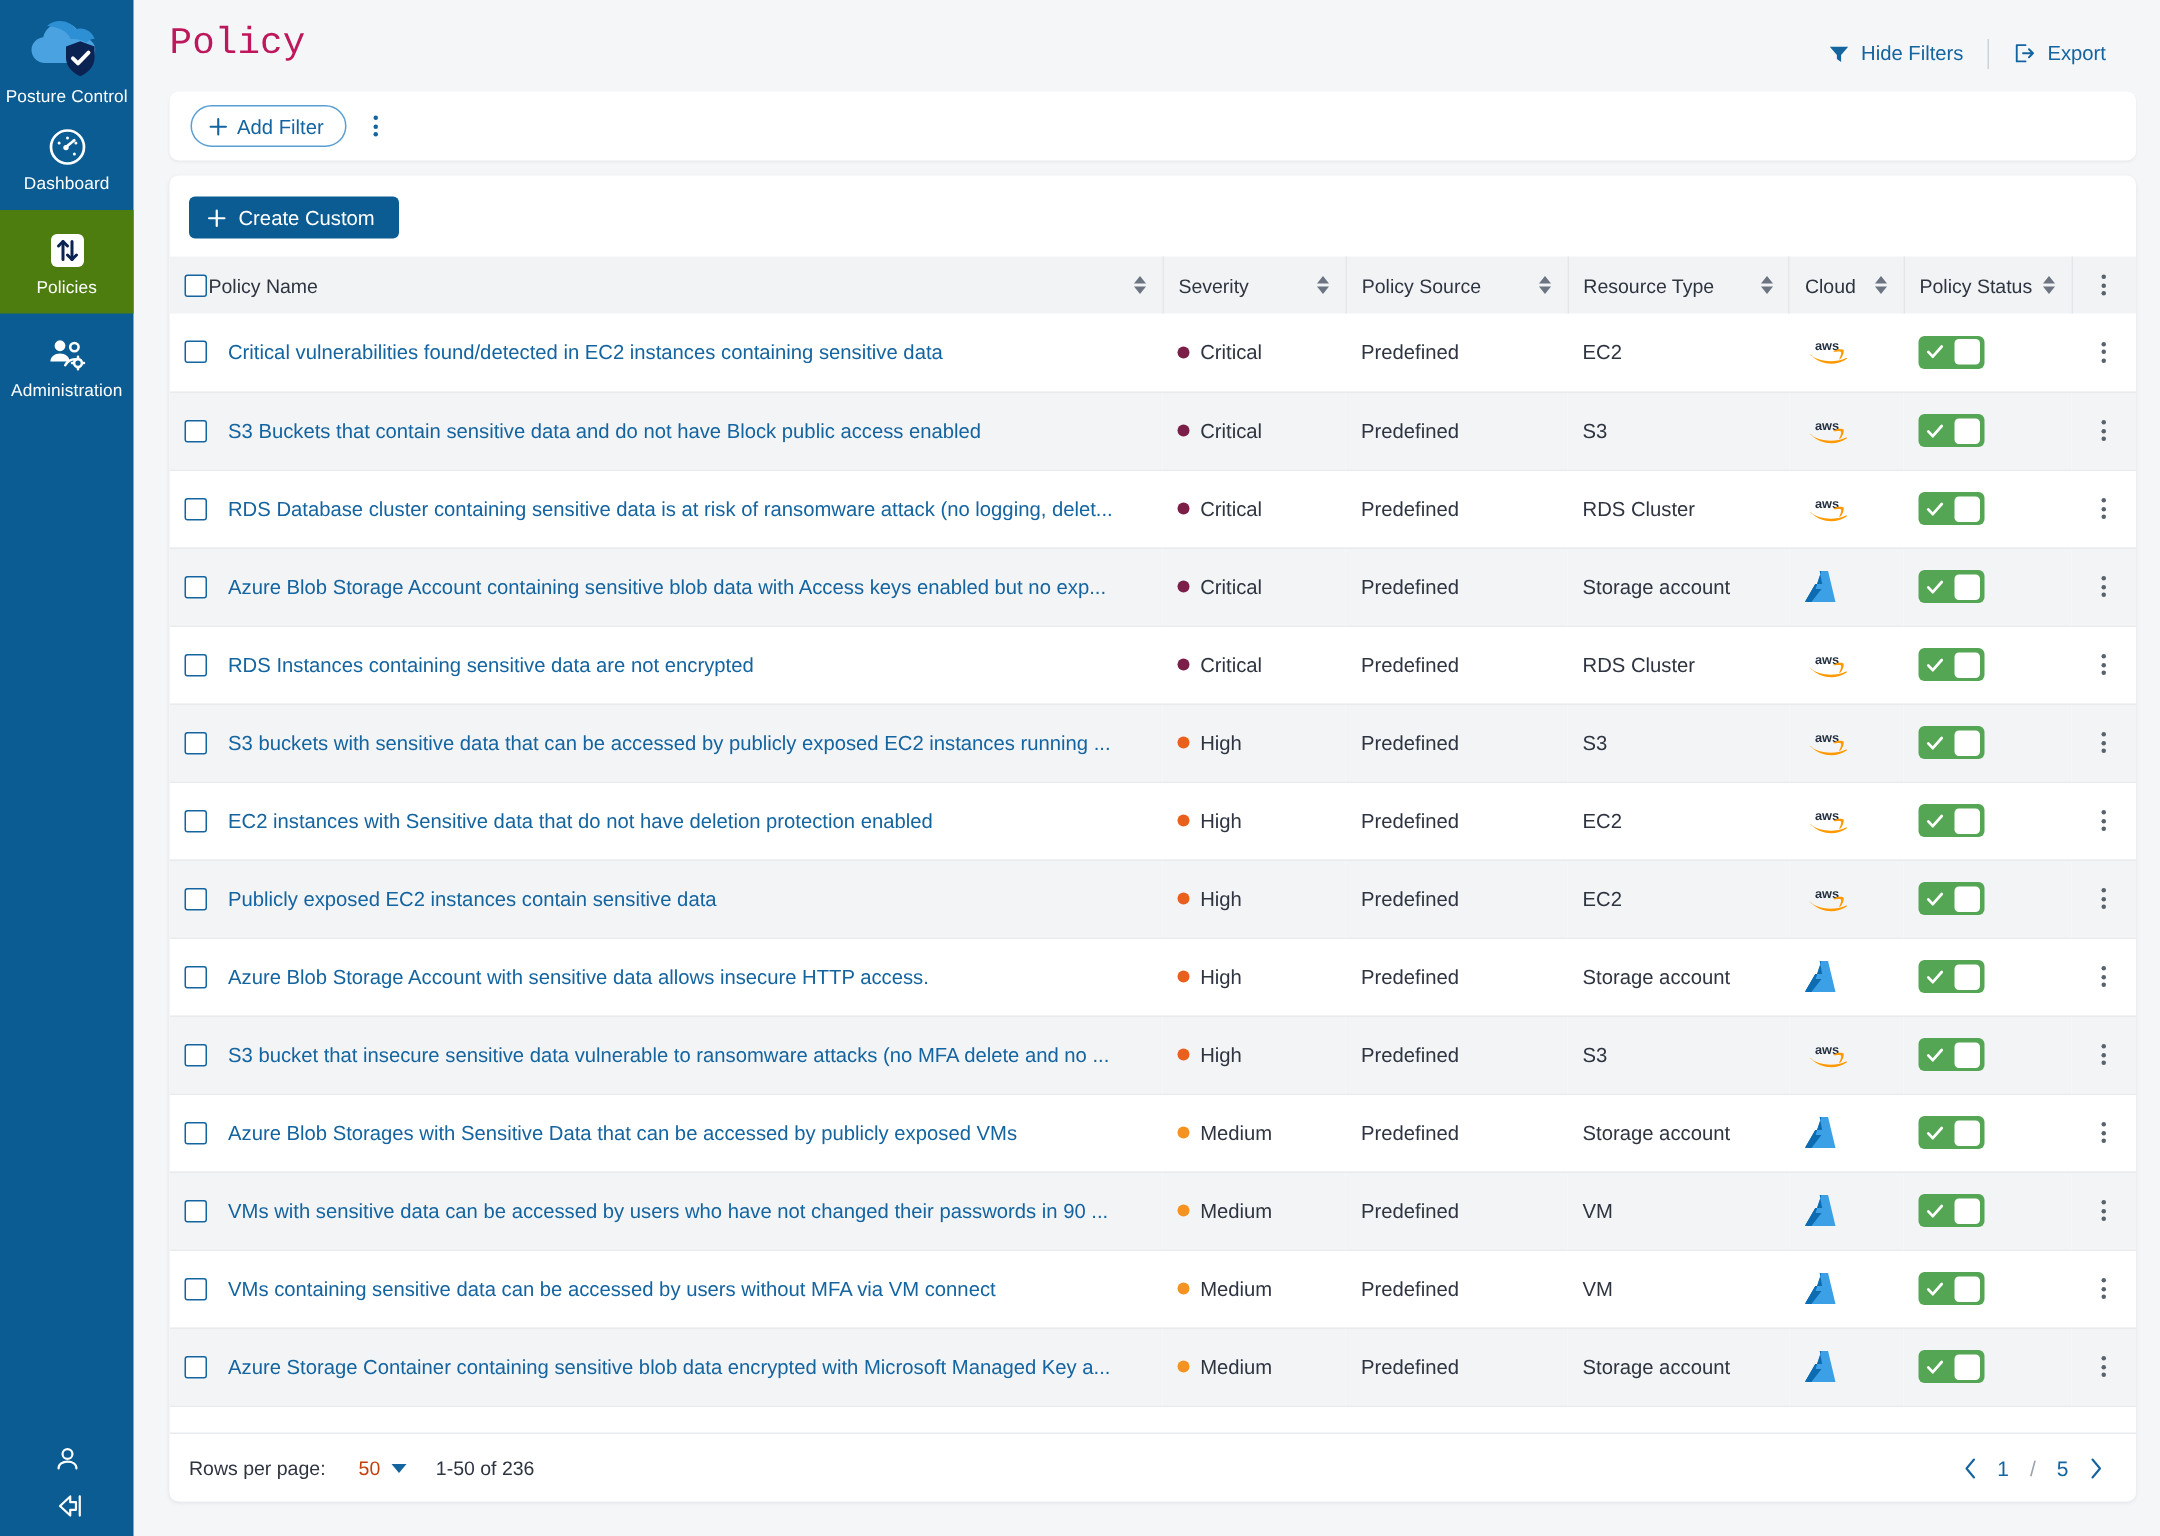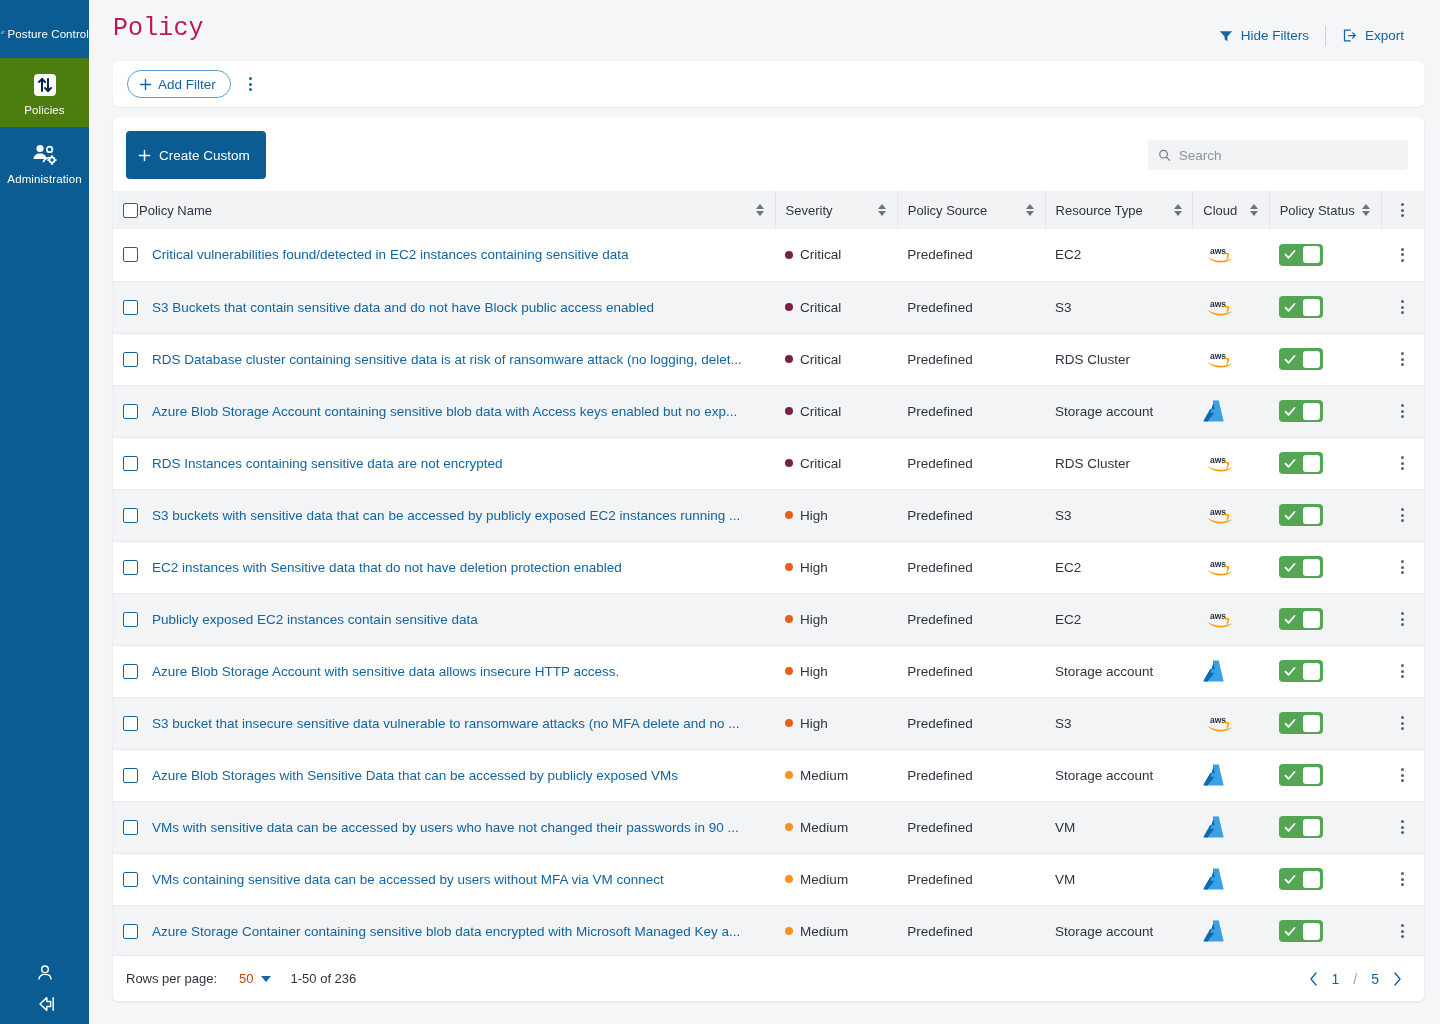--- a/index.html
+++ b/index.html
@@ -11,21 +11,21 @@
   }
   .app { display: flex; width: 1440px; height: 1024px; }
 
   
   .sidebar {
     width: 89px; flex: 0 0 89px; height: 1024px;
     background: #0b5c92;
     display: flex; flex-direction: column; align-items: center;
     position: relative;
   }
-  .brand { padding-top: 8px; display: flex; flex-direction: row; align-items: center; width: 100%; }
+  .brand { padding-top: 8px; display: flex; flex-direction: column; align-items: center; width: 100%; }
   .brand-label {
     color: #fff; font-size: 11.5px; letter-spacing: .1px; margin-top: 1px; white-space: nowrap;
   }
   .nav-item {
     width: 89px; padding: 13px 0 11px; display: flex; flex-direction: column;
     align-items: center; gap: 5px; cursor: pointer;
   }
   .nav-item.active { background: #4d7c0f; }
   .nav-label { color: #fff; font-size: 11.5px; letter-spacing: .1px; }
   .nav-icon { width: 28px; height: 28px; display: block; }
@@ -63,21 +63,21 @@
 
   
   .card {
     margin-top: 10px; background: #fff; border-radius: 6px;
     height: 884px; position: relative; overflow: hidden;
     box-shadow: 0 1px 3px rgba(16,24,40,.08);
   }
   .card-head { display: flex; align-items: center; justify-content: space-between; padding: 14px 16px 12px 13px; }
   .create-btn {
     background: #0b5c92; color: #fff; border: none; border-radius: 4px;
-    height: 48px; padding: 0 16px 0 12px; font-size: 13.5px;
+    height: 28px; padding: 0 16px 0 12px; font-size: 13.5px;
     display: flex; align-items: center; gap: 8px; cursor: pointer;
     font-family: "Liberation Sans", sans-serif;
   }
   .search-wrap {
     background: #f1f3f5; border-radius: 4px; height: 30px; width: 260px;
     display: flex; align-items: center; gap: 8px; padding: 0 10px;
   }
   .search-wrap input {
     border: none; outline: none; background: transparent; font-size: 13.5px;
     color: #2e3440; width: 100%; font-family: "Liberation Sans", sans-serif;
@@ -147,20 +147,32 @@
     <div class="brand">
       <svg width="62" height="50" viewBox="0 0 62 50">
         <path d="M16 34c-5 0-9-3.8-9-8.6 0-4.4 3.4-8 7.8-8.5C16 11.4 21.2 7 27.5 7c6.6 0 12 4.8 12.6 11 .6-.2 1.3-.3 2-.3 4 0 7.4 3.2 7.4 7.2S46.1 34 42 34H16z" fill="#4aa3e0"></path>
         <path d="M33 18c4.4-.2 8 .6 10.6 2.3 1.5-1.5 3.4-2.4 5.5-2.5-1.5-4-5.2-6.8-9.6-6.8-1 0-2 .2-3 .5C34.2 8 30.3 6 26 6c-3.4 0-6.4 1.2-8.6 3.3C25 9.7 31.4 13 33 18z" fill="#2d8fd4"></path>
         <path d="M39.5 19.5 49 23v7.5c0 5.6-4 10-9.5 12.3C34 40.5 30 36.1 30 30.5V23z" fill="#0a2352"></path>
         <path d="m34.6 30.9 3.4 3.4 7-7.2" fill="none" stroke="#fff" stroke-width="2.6" stroke-linecap="round" stroke-linejoin="round"></path>
       </svg>
       <span class="brand-label">Posture Control</span>
     </div>
 
+    <div class="nav-item">
+      <svg class="nav-icon" viewBox="0 0 28 28">
+        <circle cx="14" cy="14" r="11" fill="none" stroke="#fff" stroke-width="1.8"></circle>
+        <path d="M18.5 9.5 13 14" stroke="#fff" stroke-width="1.8" stroke-linecap="round"></path>
+        <circle cx="13" cy="14.4" r="1.8" fill="#fff"></circle>
+        <circle cx="14" cy="8" r="1" fill="#fff"></circle>
+          <circle cx="19.6" cy="11.4" r="1" fill="#fff"></circle>
+        <circle cx="8.4" cy="11.4" r="1" fill="#fff"></circle>
+          <circle cx="18.6" cy="18.6" r="1" fill="#fff"></circle>
+      </svg>
+      <span class="nav-label">Dashboard</span>
+    </div>
 
 
 
     <div class="nav-item active">
       <svg class="nav-icon" viewBox="0 0 28 28">
         <rect x="3" y="3" width="22" height="22" rx="4" fill="#fff"></rect>
         <path d="M11 8v12M17 8v12" stroke="#0a2352" stroke-width="2" stroke-linecap="round"></path>
         <path d="m8 11 3-3 3 3M14 17l3 3 3-3" fill="none" stroke="#0a2352" stroke-width="2" stroke-linecap="round" stroke-linejoin="round"></path>
       </svg>
       <span class="nav-label">Policies</span>
@@ -227,27 +239,20 @@
     </div>
 
     <section class="card">
       <div class="card-head">
         <button class="create-btn">
           <svg width="13" height="13" viewBox="0 0 14 14">
             <path d="M7 1.5v11M1.5 7h11" stroke="#fff" stroke-width="1.6" stroke-linecap="round"></path>
           </svg>
           <span>Create Custom</span>
         </button>
-        <div class="search-wrap">
-          <svg width="14" height="14" viewBox="0 0 16 16">
-            <circle cx="7" cy="7" r="4.8" fill="none" stroke="#6b7480" stroke-width="1.4"></circle>
-            <path d="m10.6 10.6 4 4" stroke="#6b7480" stroke-width="1.4" stroke-linecap="round"></path>
-          </svg>
-          <input type="text" placeholder="Search" style="">
-        </div>
       </div>
 
       <table>
         <colgroup>
           <col style="width:650px">
             <col style="width:120px">
             <col style="width:145px">
           <col style="width:145px">
             <col style="width:75px">
             <col style="width:110px">

